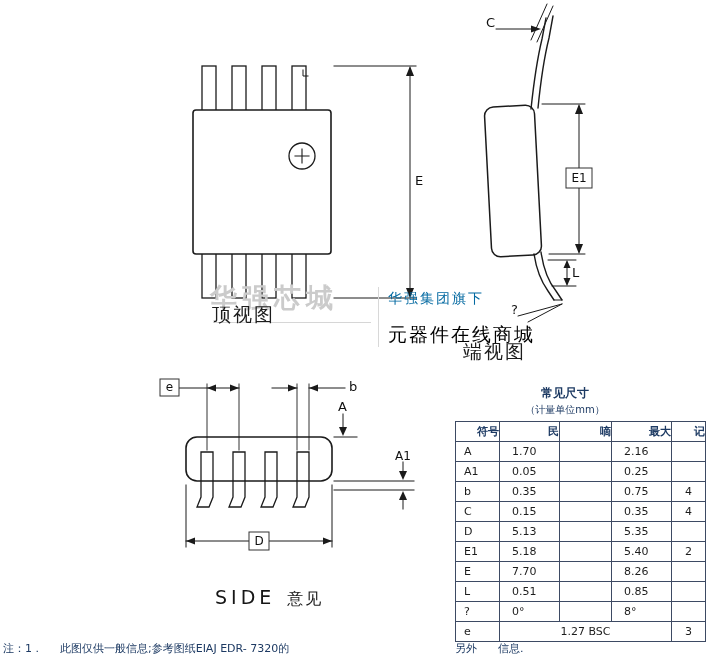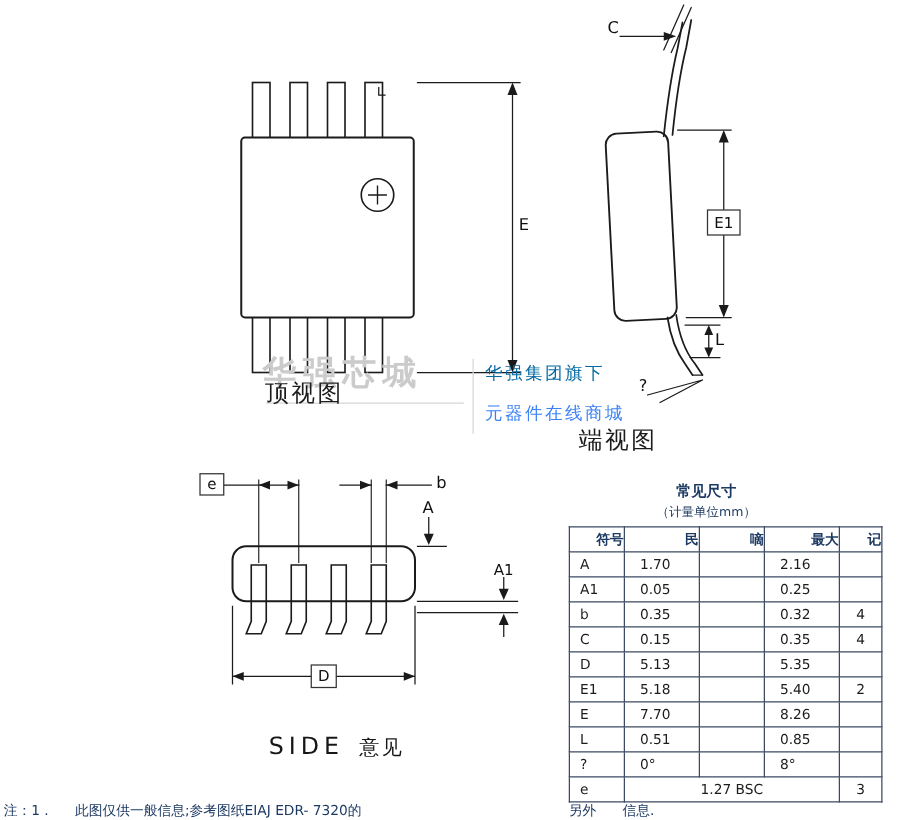--- a/index.html
+++ b/index.html
@@ -15,21 +15,21 @@
   .dim-label { position: absolute; font-size: 13px; color: #101010; }
   .box-label { position: absolute; font-size: 12px; color: #101010; text-align: center; }
   .view-label { position: absolute; font-size: 19px; color: #1c1c1c; letter-spacing: 2px; }
 
   
   .wm-brand { position: absolute; left: 210px; top: 280px; font-size: 27px; font-weight: bold;
               letter-spacing: 5px; color: #cbcbcb; }
   .wm-rule  { position: absolute; left: 213px; top: 322px; width: 158px; height: 1px; background: #d6d6d6; }
   .wm-divider { position: absolute; left: 378px; top: 287px; width: 1px; height: 60px; background: #d8d8d8; }
   .wm-line1 { position: absolute; left: 388px; top: 290px; font-size: 14px; color: #0369a1; letter-spacing: 2px; }
-  .wm-line2 { position: absolute; left: 388px; top: 322px; font-size: 14px; color: #3b82f6; letter-spacing: 2px; }
+  .wm-line2 { position: absolute; left: 388px; top: 322px; font-size: 19px; color: #000000; letter-spacing: 2px; }
   .wm-url   { position: absolute; left: 226px; top: 330px; font-size: 14px; color: #cccccc; letter-spacing: 2px; }
 
   .side-label { position: absolute; left: 215px; top: 586px; color: #161616; }
   .side-label .en { font-size: 19px; letter-spacing: 4px; }
   .side-label .cn { font-size: 16px; margin-left: 12px; letter-spacing: 2px; }
 
   
   .table-wrap { position: absolute; left: 455px; top: 385px; width: 250px; }
   .tbl-title { width: 220px; text-align: center; font-size: 12px; font-weight: bold; color: #1d3a63; }
   .tbl-sub   { width: 220px; text-align: center; font-size: 10px; color: #1d3a63; margin-top: 1px; }
@@ -197,21 +197,21 @@
         <td class="sym">A1</td>
         <td class="val">0.05</td>
         <td class="val"></td>
         <td class="val">0.25</td>
         <td class="note"></td>
       </tr>
       <tr>
         <td class="sym">b</td>
         <td class="val">0.35</td>
         <td class="val"></td>
-        <td class="val">0.32</td>
+        <td class="val">0.75</td>
         <td class="note">4</td>
       </tr>
       <tr>
         <td class="sym">C</td>
         <td class="val">0.15</td>
         <td class="val"></td>
         <td class="val">0.35</td>
         <td class="note">4</td>
       </tr>
       <tr>

